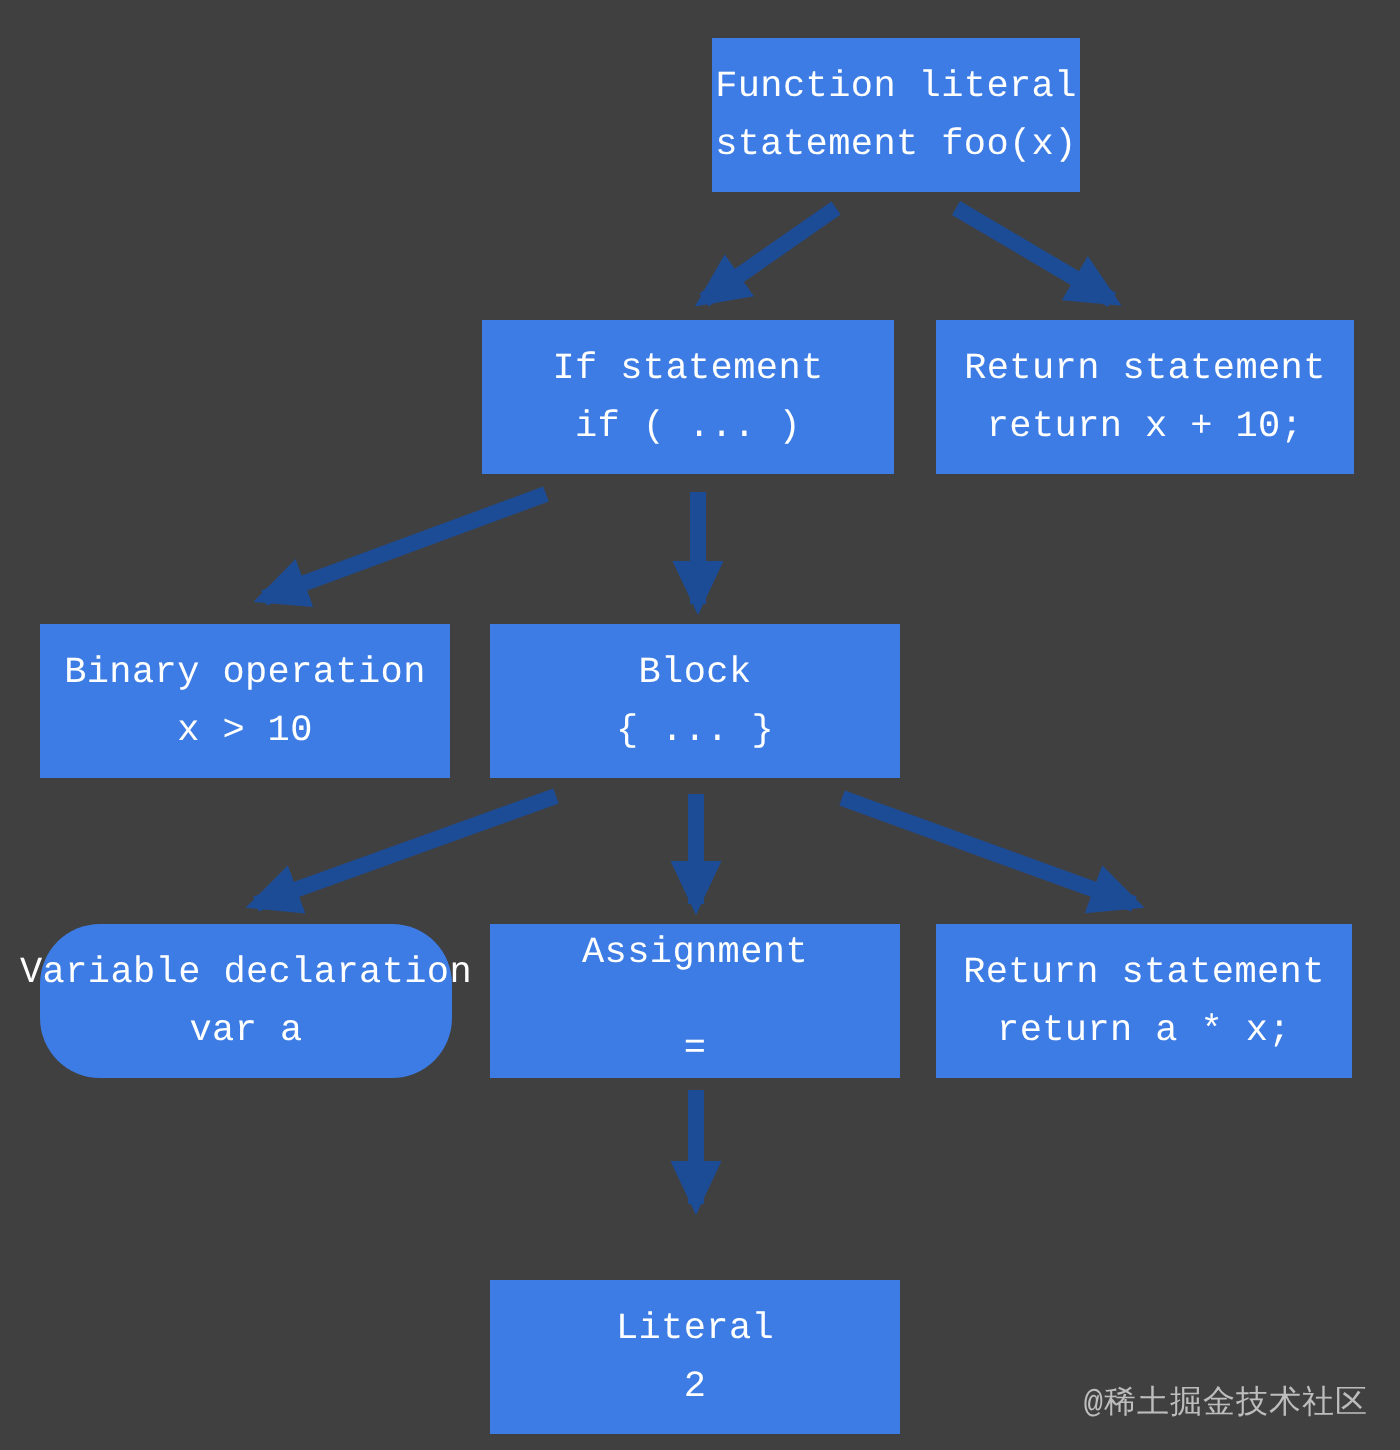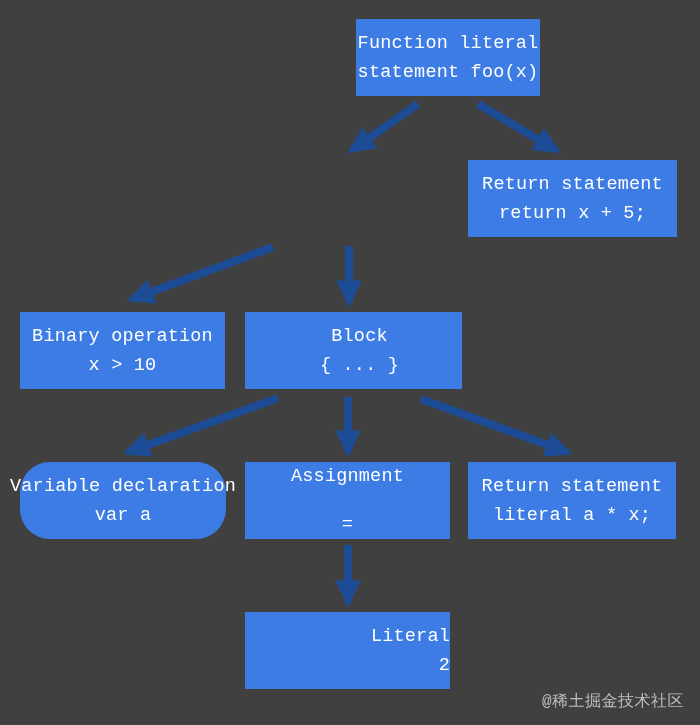--- a/index.html
+++ b/index.html
@@ -72,51 +72,55 @@
       <line x1="348" y1="397" x2="348" y2="452" stroke="#1d4c97" marker-end="url(#arrowhead)"></line>
       <line x1="421" y1="399" x2="567" y2="452" stroke="#1d4c97" marker-end="url(#arrowhead)"></line>
       <line x1="348" y1="545" x2="348" y2="602" stroke="#1d4c97" marker-end="url(#arrowhead)"></line>
     </svg>
 
   <div class="node" style="left: 356px; top: 19px; width: 184px; height: 77px; background: rgb(60, 124, 228); color: rgb(255, 255, 255);">
     <div class="node-title">Function literal</div>
     <div class="node-code">statement foo(x)</div>
   </div>
 
+  <div class="node" style="left: 241px; top: 160px; width: 206px; height: 77px; background: rgb(60, 124, 228); color: rgb(255, 255, 255);">
+    <div class="node-title">If statement</div>
+    <div class="node-code">if ( ... )</div>
+  </div>
 
   <div class="node" style="left: 468px; top: 160px; width: 209px; height: 77px; background: rgb(60, 124, 228); color: rgb(255, 255, 255);">
     <div class="node-title">Return statement</div>
-    <div class="node-code">return x + 5;</div>
+    <div class="node-code">return x + 10;</div>
   </div>
 
   <div class="node" style="left: 20px; top: 312px; width: 205px; height: 77px; background: rgb(60, 124, 228); color: rgb(255, 255, 255); text-align: center;">
     <div class="node-title">Binary operation</div>
     <div class="node-code">x &gt; 10</div>
   </div>
 
-  <div class="node" style="left: 245px; top: 312px; width: 205px; height: 77px; background: rgb(60, 124, 228); color: rgb(255, 255, 255); padding-left: 12px;">
+  <div class="node" style="left: 245px; top: 312px; width: 205px; height: 77px; background: rgb(60, 124, 228); color: rgb(255, 255, 255);">
     <div class="node-title">Block</div>
     <div class="node-code">{ ... }</div>
   </div>
 
   <div class="node" style="left: 20px; top: 462px; width: 206px; height: 77px; background: rgb(60, 124, 228); color: rgb(255, 255, 255); border-radius: 30px;">
     <div class="node-title">Variable declaration</div>
     <div class="node-code">var a</div>
   </div>
 
   <div class="node" style="left: 245px; top: 462px; width: 205px; height: 77px; background: rgb(60, 124, 228); color: rgb(255, 255, 255); justify-content: space-between;">
     <div class="node-title">Assignment</div>
     <div class="node-code">=</div>
   </div>
 
   <div class="node" style="left: 468px; top: 462px; width: 208px; height: 77px; background: rgb(60, 124, 228); color: rgb(255, 255, 255);">
     <div class="node-title">Return statement</div>
-    <div class="node-code">literal a * x;</div>
+    <div class="node-code">return a * x;</div>
   </div>
 
-  <div class="node" style="left: 245px; top: 612px; width: 205px; height: 77px; background: rgb(60, 124, 228); color: rgb(255, 255, 255); align-items: flex-end;">
+  <div class="node" style="left: 245px; top: 640px; width: 205px; height: 77px; background: rgb(60, 124, 228); color: rgb(255, 255, 255);">
     <div class="node-title">Literal</div>
     <div class="node-code">2</div>
   </div>
 
   <div class="watermark" style="color: rgb(189, 189, 189);">@稀土掘金技术社区</div>
 
 </div>
 
 </body></html>

